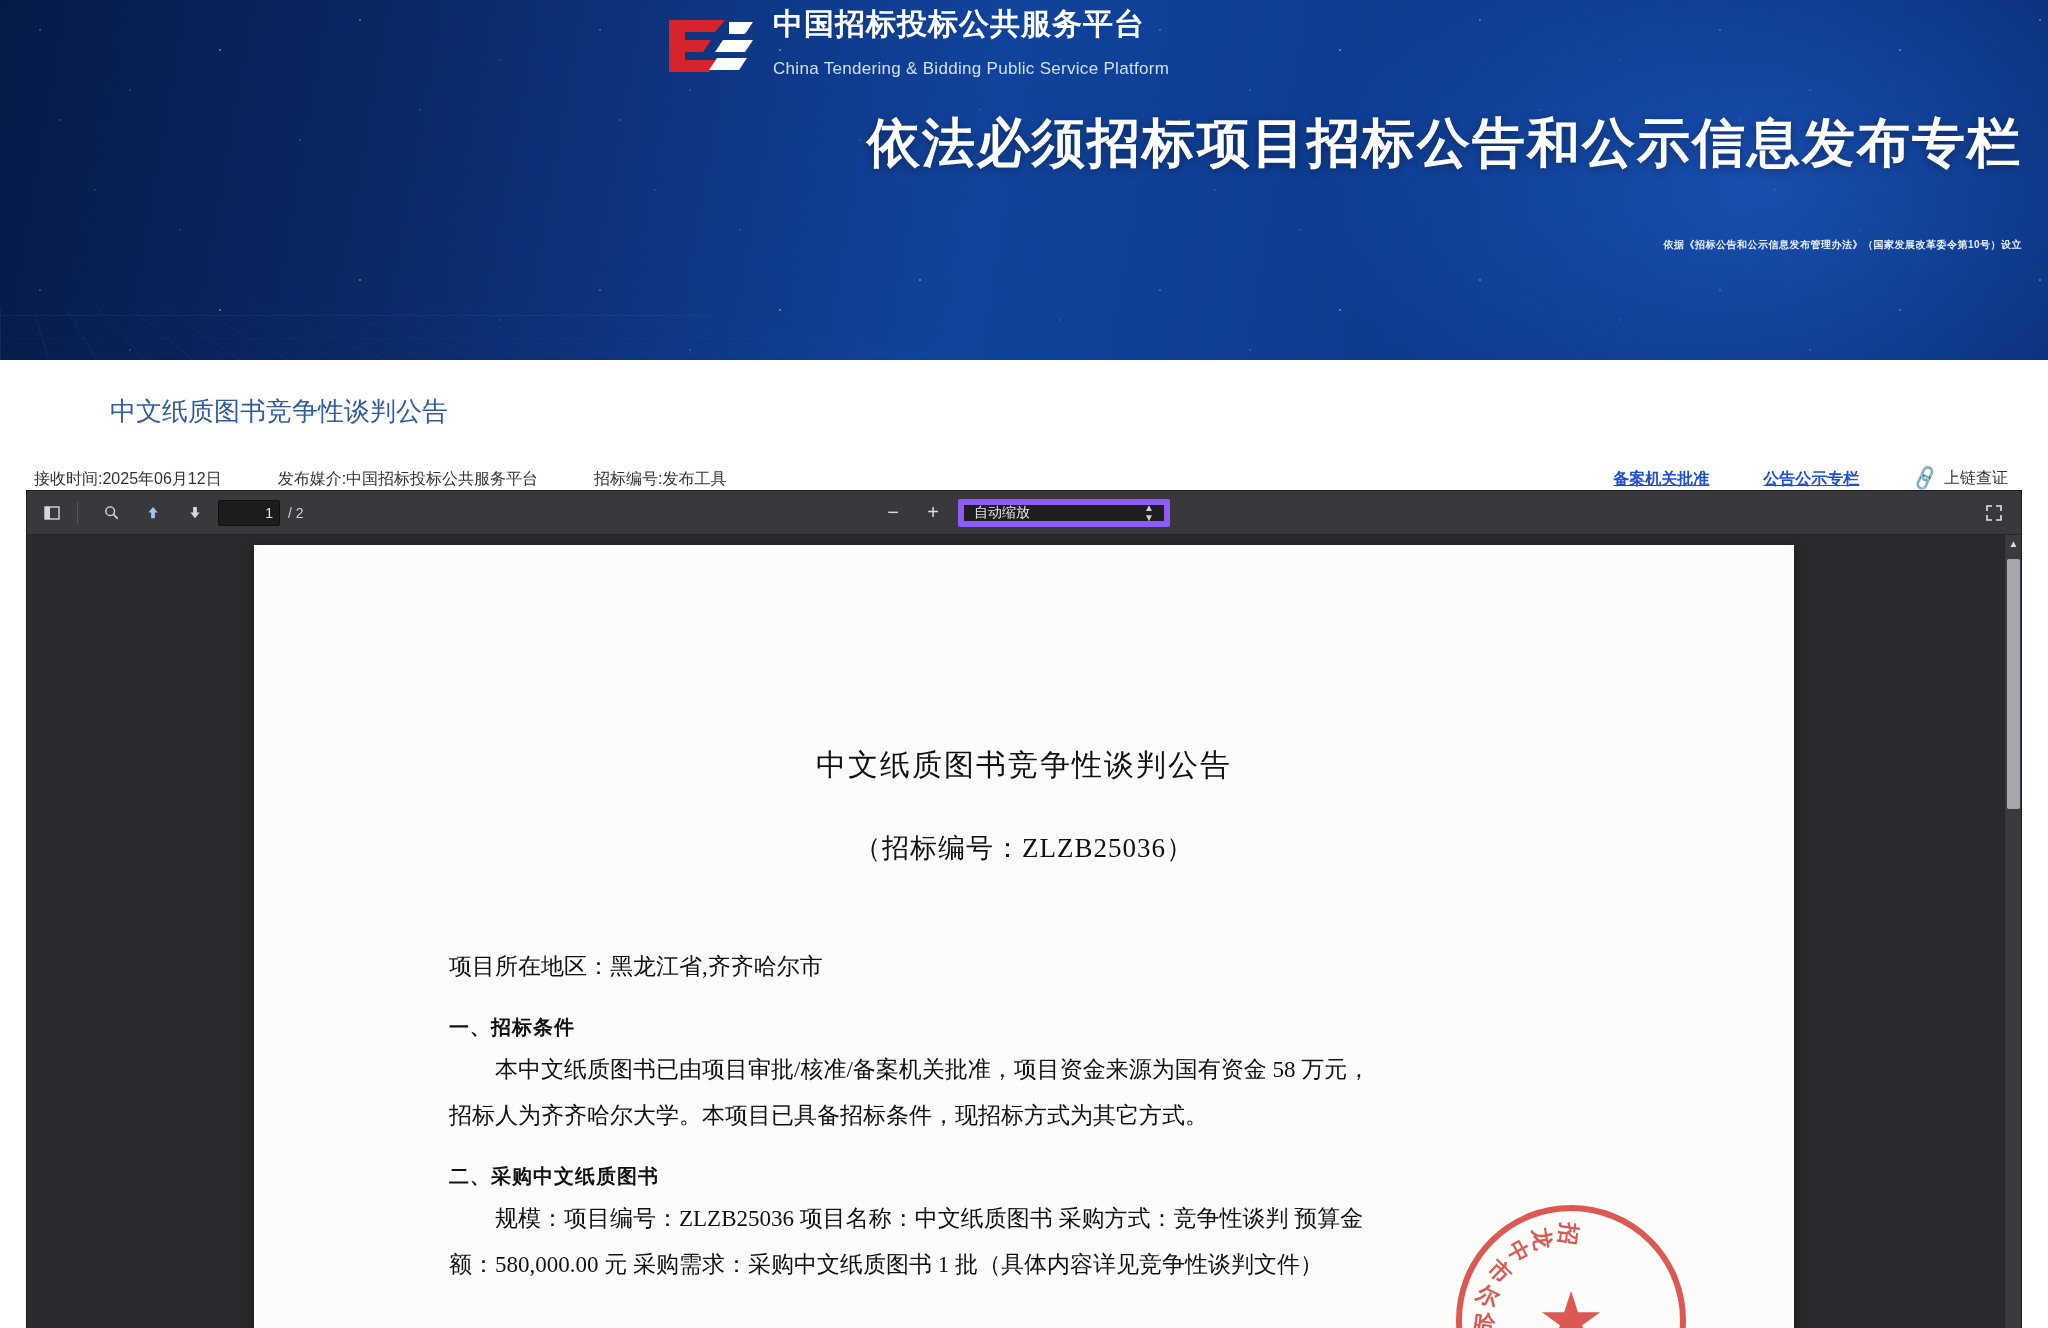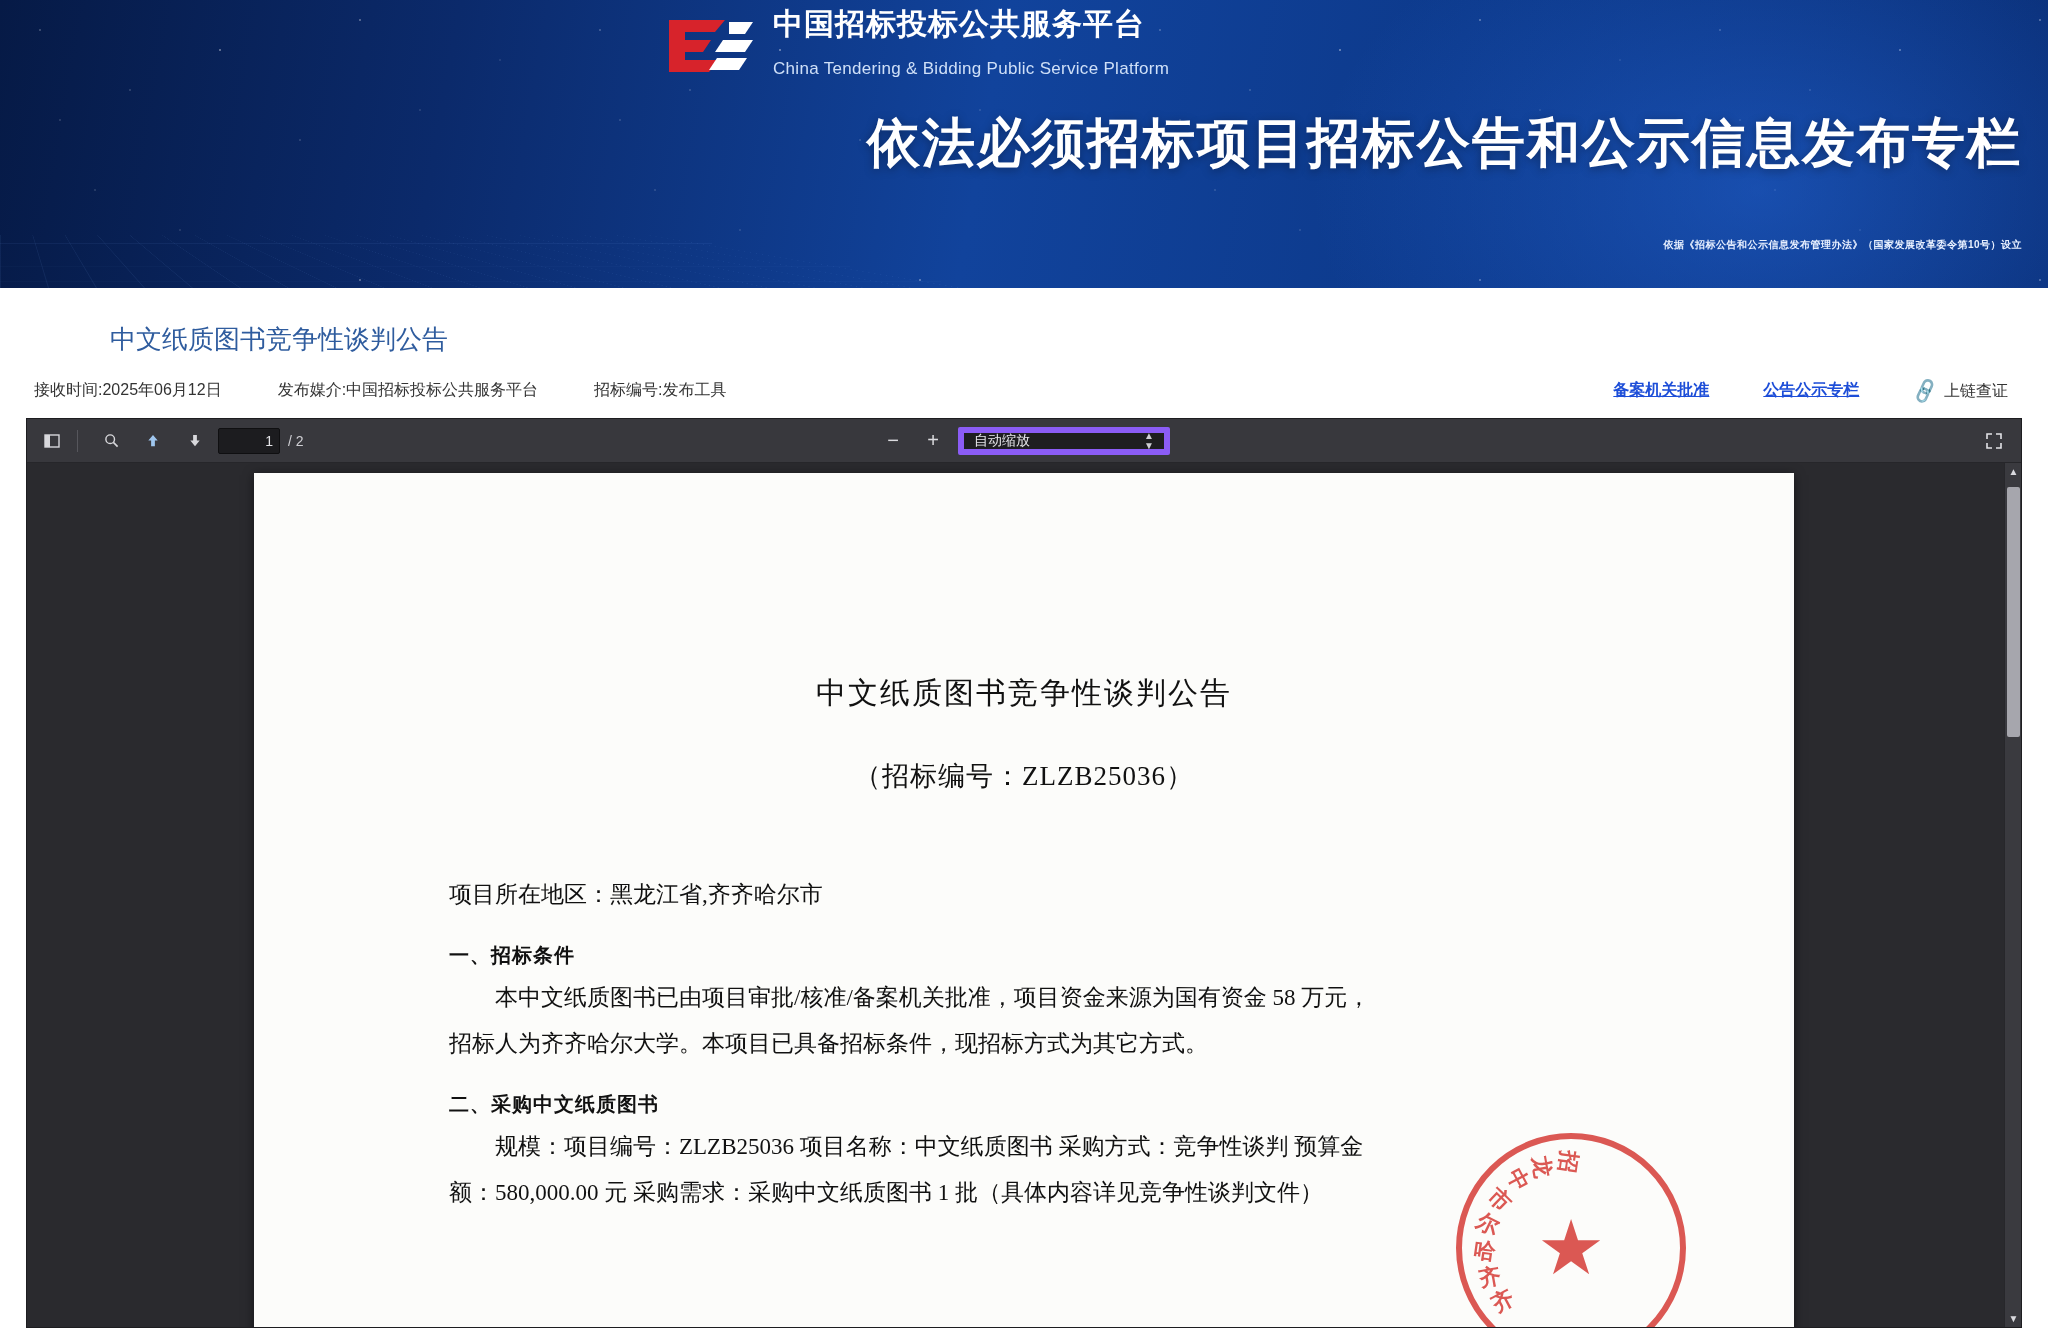--- a/index.html
+++ b/index.html
@@ -8,21 +8,21 @@
     width: 2048px; height: 1328px;
     font-family: "Liberation Sans", sans-serif;
     background: #fff;
     overflow: hidden;
   }
 
   
   .banner {
     position: relative;
     width: 2048px;
-    height: 288px;
+    height: 360px;
     background: linear-gradient(100deg, #061a46 0%, #0b2a6b 22%, #11439c 48%, #0d3a8c 70%, #0a2f77 100%);
     overflow: hidden;
   }
   .banner-stars {
     position: absolute; inset: 0;
     background-image:
       radial-gradient(1px 1px at 40px 30px, rgba(255,255,255,.75), transparent),
       radial-gradient(1px 1px at 130px 90px, rgba(255,255,255,.55), transparent),
       radial-gradient(1.5px 1.5px at 220px 50px, rgba(255,255,255,.7), transparent),
       radial-gradient(1px 1px at 300px 140px, rgba(255,255,255,.5), transparent),
@@ -105,21 +105,21 @@
     left: 110px; top: 34px;
     font-size: 26px;
     color: #2f5c9e;
   }
   .meta-row {
     position: absolute;
     left: 0; right: 0; top: 92px;
     height: 38px;
     padding: 0 34px 0 34px;
     display: flex;
-    align-items: flex-start;
+    align-items: flex-end;
     font-size: 16px;
     color: #333;
   }
   .meta-item { margin-right: 56px; white-space: nowrap; }
   .meta-spacer { flex: 1; }
   .meta-link {
     color: #1d4ed8;
     text-decoration: underline;
     margin-left: 54px;
     font-weight: bold;

